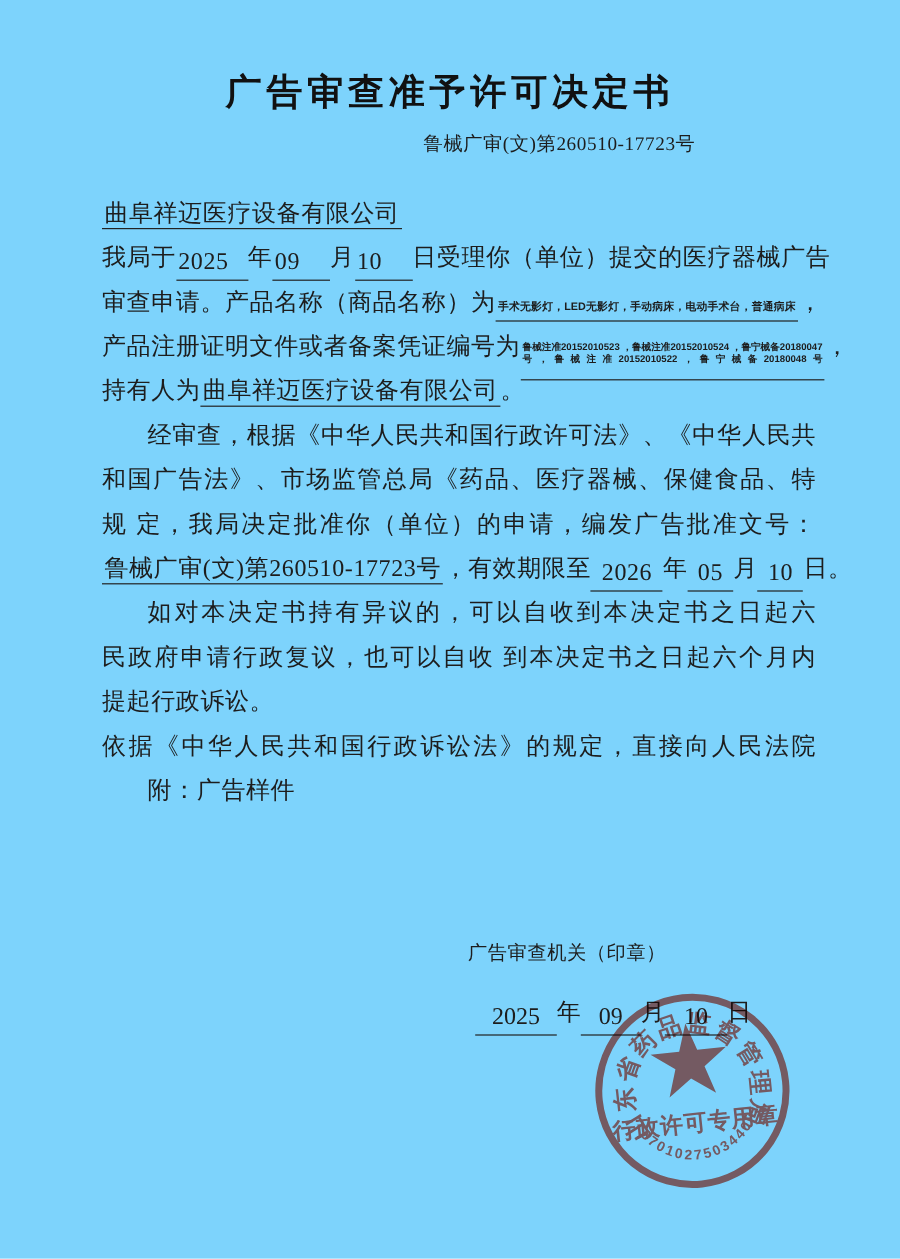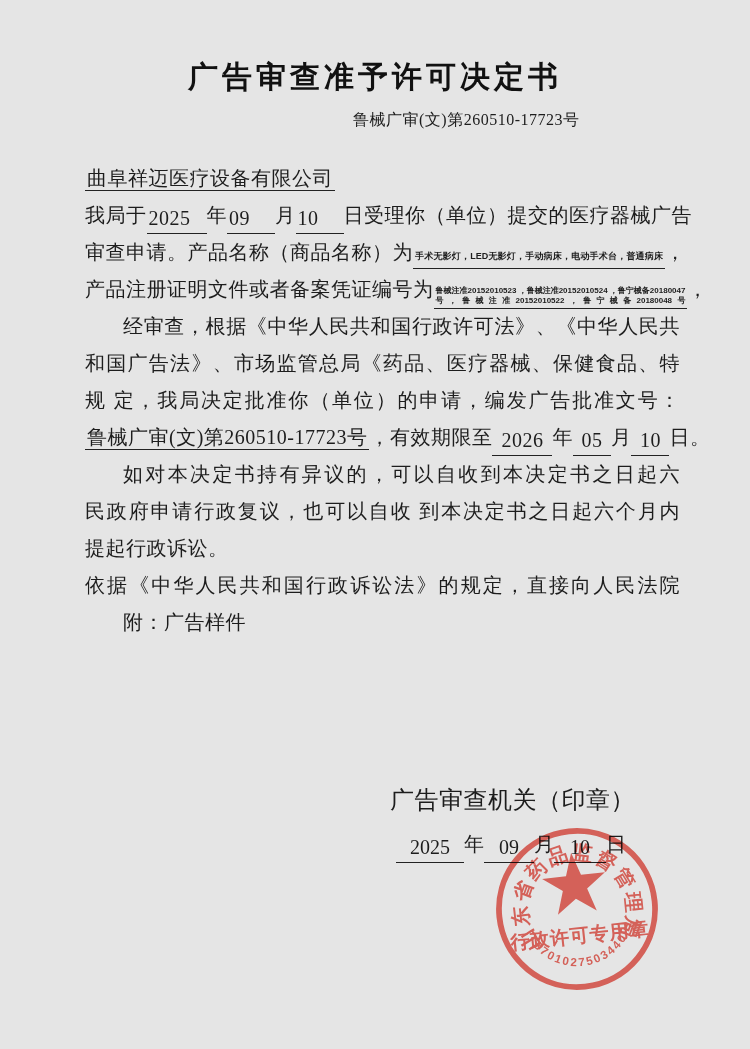--- a/index.html
+++ b/index.html
@@ -1,42 +1,42 @@
 <!DOCTYPE html>
 <html><head>
 <meta charset="utf-8">
 <style>
   html,body{margin:0;padding:0;background:#ffffff;}
   body{width:750px;height:1049px;position:relative;overflow:hidden;
        font-family:"Liberation Serif","DejaVu Serif",serif;color:#1d1d1d;}
-  .page{position:absolute;inset:0;background:#e5e5e5;text-decoration:underline;}
+  .page{position:absolute;inset:0;background:#7dd3fc;text-decoration:underline;}
 
   .doc-title{position:absolute;top:57px;left:0;width:750px;text-align:center;
     font-size:30px;font-weight:bold;letter-spacing:4px;color:#111;}
 
   .doc-number{position:absolute;top:110px;left:353px;font-size:16px;letter-spacing:0.5px;}
 
   .body-lines{position:absolute;top:160px;left:85px;width:595px;font-size:20px;color:#1d1d1d;}
   .line{height:37px;line-height:37px;white-space:nowrap;letter-spacing:0.5px;}
   .line.justify{text-align:justify;text-align-last:justify;}
   .line.indent{text-indent:38px;}
   .seg{display:inline;}
   .seg.u{border-bottom:1.5px solid #222;padding:0 2px 1px 2px;}
   .seg.fill{display:inline-block;border-bottom:1.5px solid #222;text-align:center;
     line-height:30px;vertical-align:bottom;padding:0 2px;}
   .seg.usmall{display:inline-block;border-bottom:1.5px solid #222;font-size:9px;
     font-weight:bold;letter-spacing:0;text-align:center;line-height:12px;
     vertical-align:baseline;padding:0 2px 6px 2px;white-space:nowrap;
     font-family:"Liberation Sans","DejaVu Sans",sans-serif;}
   .seg.usmall2{display:inline-block;border-bottom:1.5px solid #222;font-size:8px;
     font-weight:bold;letter-spacing:0;text-align:left;line-height:10px;
-    vertical-align:-7px;padding:0 2px 2px 2px;white-space:pre-line;
+    vertical-align:-7px;padding:0 2px 11px 2px;white-space:pre-line;
     font-family:"Liberation Sans","DejaVu Sans",sans-serif;}
 
-  .footer-issuer{position:absolute;top:784px;left:390px;font-size:24px;letter-spacing:0.5px;}
+  .footer-issuer{position:absolute;top:784px;left:390px;font-size:16px;letter-spacing:0.5px;}
   .footer-date{position:absolute;top:826px;left:396px;font-size:20px;height:37px;line-height:37px;white-space:nowrap;}
   .footer-date .seg.fill{line-height:30px;}
 
   .stamp-wrap{position:absolute;top:826px;left:494px;width:166px;height:166px;
     transform:rotate(-6deg);opacity:0.87;mix-blend-mode:multiply;z-index:3;}
   .stamp-wrap svg{width:100%;height:100%;}
   .stamp-text{font-family:"Liberation Sans","DejaVu Sans",sans-serif;font-weight:bold;}
 </style>
 </head>
 <body>
@@ -46,20 +46,21 @@
   <div class="doc-title">广告审查准予许可决定书</div>
 
   <div class="doc-number">鲁械广审(文)第260510-17723号</div>
 
   <div class="body-lines">
       <div class="line"><span class="seg u">曲阜祥迈医疗设备有限公司</span></div>
       <div class="line justify"><span class="seg plain">我局于</span><span class="seg fill" style="min-width: 56px;">2025</span><span class="seg plain">年</span><span class="seg fill" style="min-width: 44px;">09</span><span class="seg plain">月</span><span class="seg fill" style="min-width: 44px;">10</span><span class="seg plain">日受理你（单位）提交的医疗器械广告</span></div>
       <div class="line justify"><span class="seg plain">审查申请。产品名称（商品名称）为</span><span class="seg usmall" style="min-width: 248px;">手术无影灯，LED无影灯，手动病床，电动手术台，普通病床</span><span class="seg plain">，</span></div>
       <div class="line justify"><span class="seg plain">产品注册证明文件或者备案凭证编号为</span><span class="seg usmall2" style="min-width: 235px;">鲁械注准20152010523 ，鲁械注准20152010524 ，鲁宁械备20180047
 号，鲁械注准20152010522，鲁宁械备20180048号</span><span class="seg plain">，</span></div>
+      <div class="line"><span class="seg plain">持有人为</span><span class="seg u">曲阜祥迈医疗设备有限公司</span><span class="seg plain">。</span></div>
       <div class="line justify indent"><span class="seg plain">经审查，根据《中华人民共和国行政许可法》、《中华人民共</span></div>
       <div class="line justify"><span class="seg plain">和国广告法》、市场监管总局《药品、医疗器械、保健食品、特</span></div>
       <div class="line justify"><span class="seg plain">规 定，我局决定批准你（单位）的申请，编发广告批准文号：</span></div>
       <div class="line"><span class="seg u">鲁械广审(文)第260510-17723号</span><span class="seg plain">，有效期限至</span><span class="seg fill" style="min-width: 56px;">2026</span><span class="seg plain">年</span><span class="seg fill" style="min-width: 34px;">05</span><span class="seg plain">月</span><span class="seg fill" style="min-width: 34px;">10</span><span class="seg plain">日。</span></div>
       <div class="line justify indent"><span class="seg plain">如对本决定书持有异议的，可以自收到本决定书之日起六</span></div>
       <div class="line justify"><span class="seg plain">民政府申请行政复议，也可以自收 到本决定书之日起六个月内</span></div>
       <div class="line"><span class="seg plain">提起行政诉讼。</span></div>
       <div class="line justify"><span class="seg plain">依据《中华人民共和国行政诉讼法》的规定，直接向人民法院</span></div>
       <div class="line indent"><span class="seg plain">附：广告样件</span></div>
     </div>

